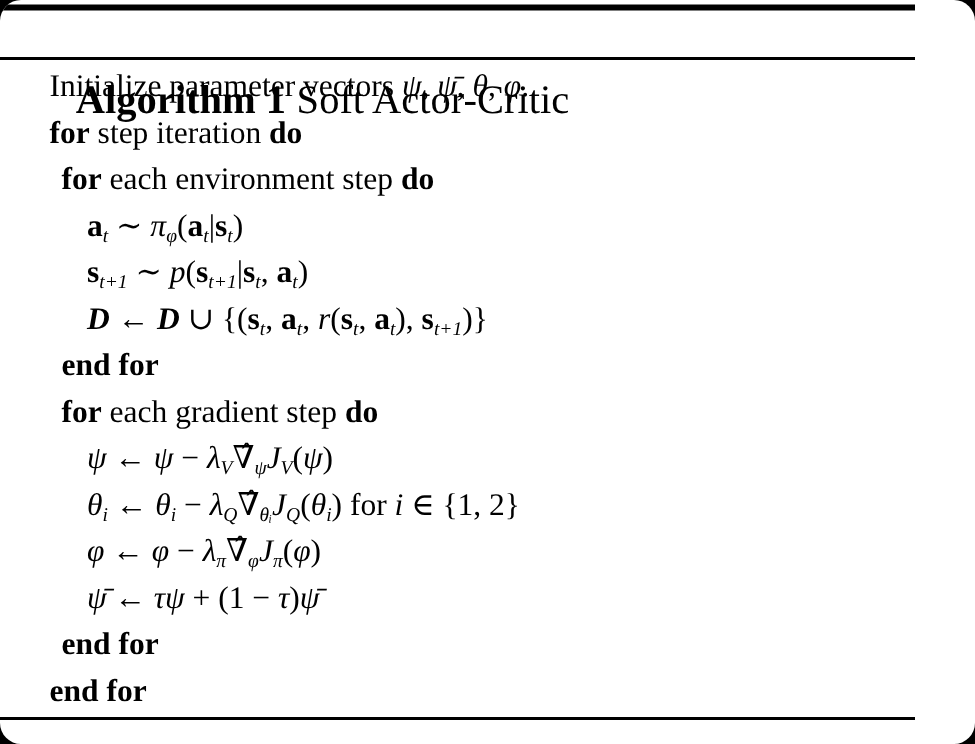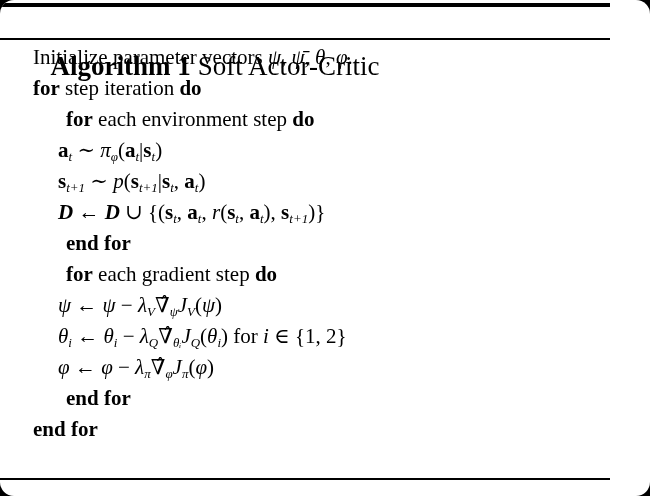--- a/index.html
+++ b/index.html
@@ -39,21 +39,21 @@
     position: absolute;
     top: 42px; left: 0; right: 0;
   }
   .line {
     height: 31px;
     line-height: 31px;
     font-size: 21px;
     white-space: pre;
   }
   .indent-1 { padding-left: 33px; }
-  .indent-2 { padding-left: 66px; }
+  .indent-2 { padding-left: 41px; }
   .indent-3 { padding-left: 58px; }
   .seg-rm  { }
   .seg-b   { font-weight: bold; text-align: right; }
   .seg-i   { font-style: italic; }
   .seg-cal { font-style: italic; font-weight: bold; }
   .seg-sub {
     font-size: 13px;
     font-style: italic;
     vertical-align: -4px;
   }
@@ -73,18 +73,19 @@
         <div class="line indent-1"><span class="seg-b">for</span><span class="seg-rm"> step iteration </span><span class="seg-b">do</span></div>
         <div class="line indent-2"><span class="seg-b">for</span><span class="seg-rm"> each environment step </span><span class="seg-b">do</span></div>
         <div class="line indent-3"><span class="seg-b">a</span><span class="seg-sub">t</span><span class="seg-rm"> ∼ </span><span class="seg-i">π</span><span class="seg-sub">φ</span><span class="seg-rm">(</span><span class="seg-b">a</span><span class="seg-sub">t</span><span class="seg-rm">|</span><span class="seg-b">s</span><span class="seg-sub">t</span><span class="seg-rm">)</span></div>
         <div class="line indent-3"><span class="seg-b">s</span><span class="seg-sub">t+1</span><span class="seg-rm"> ∼ </span><span class="seg-i">p</span><span class="seg-rm">(</span><span class="seg-b">s</span><span class="seg-sub">t+1</span><span class="seg-rm">|</span><span class="seg-b">s</span><span class="seg-sub">t</span><span class="seg-rm">, </span><span class="seg-b">a</span><span class="seg-sub">t</span><span class="seg-rm">)</span></div>
         <div class="line indent-3"><span class="seg-cal">D</span><span class="seg-rm"> ← </span><span class="seg-cal">D</span><span class="seg-rm"> ∪ {(</span><span class="seg-b">s</span><span class="seg-sub">t</span><span class="seg-rm">, </span><span class="seg-b">a</span><span class="seg-sub">t</span><span class="seg-rm">, </span><span class="seg-i">r</span><span class="seg-rm">(</span><span class="seg-b">s</span><span class="seg-sub">t</span><span class="seg-rm">, </span><span class="seg-b">a</span><span class="seg-sub">t</span><span class="seg-rm">), </span><span class="seg-b">s</span><span class="seg-sub">t+1</span><span class="seg-rm">)}</span></div>
         <div class="line indent-2"><span class="seg-b">end for</span></div>
         <div class="line indent-2"><span class="seg-b">for</span><span class="seg-rm"> each gradient step </span><span class="seg-b">do</span></div>
         <div class="line indent-3"><span class="seg-i">ψ</span><span class="seg-rm"> ← </span><span class="seg-i">ψ</span><span class="seg-rm"> − </span><span class="seg-i">λ</span><span class="seg-sub">V</span><span class="seg-rm">∇̂</span><span class="seg-sub">ψ</span><span class="seg-i">J</span><span class="seg-sub">V</span><span class="seg-rm">(</span><span class="seg-i">ψ</span><span class="seg-rm">)</span></div>
         <div class="line indent-3"><span class="seg-i">θ</span><span class="seg-sub">i</span><span class="seg-rm"> ← </span><span class="seg-i">θ</span><span class="seg-sub">i</span><span class="seg-rm"> − </span><span class="seg-i">λ</span><span class="seg-sub">Q</span><span class="seg-rm">∇̂</span><span class="seg-sub">θᵢ</span><span class="seg-i">J</span><span class="seg-sub">Q</span><span class="seg-rm">(</span><span class="seg-i">θ</span><span class="seg-sub">i</span><span class="seg-rm">) for </span><span class="seg-i">i</span><span class="seg-rm"> ∈ {1, 2}</span></div>
         <div class="line indent-3"><span class="seg-i">φ</span><span class="seg-rm"> ← </span><span class="seg-i">φ</span><span class="seg-rm"> − </span><span class="seg-i">λ</span><span class="seg-sub">π</span><span class="seg-rm">∇̂</span><span class="seg-sub">φ</span><span class="seg-i">J</span><span class="seg-sub">π</span><span class="seg-rm">(</span><span class="seg-i">φ</span><span class="seg-rm">)</span></div>
+        <div class="line indent-3"><span class="seg-i">ψ̄</span><span class="seg-rm"> ← </span><span class="seg-i">τψ</span><span class="seg-rm"> + (1 − </span><span class="seg-i">τ</span><span class="seg-rm">)</span><span class="seg-i">ψ̄</span></div>
         <div class="line indent-2"><span class="seg-b">end for</span></div>
         <div class="line indent-1"><span class="seg-b">end for</span></div>
       </div>
     <div class="rule rule-bottom"></div>
   </div>
 </div>
 
 </body></html>

